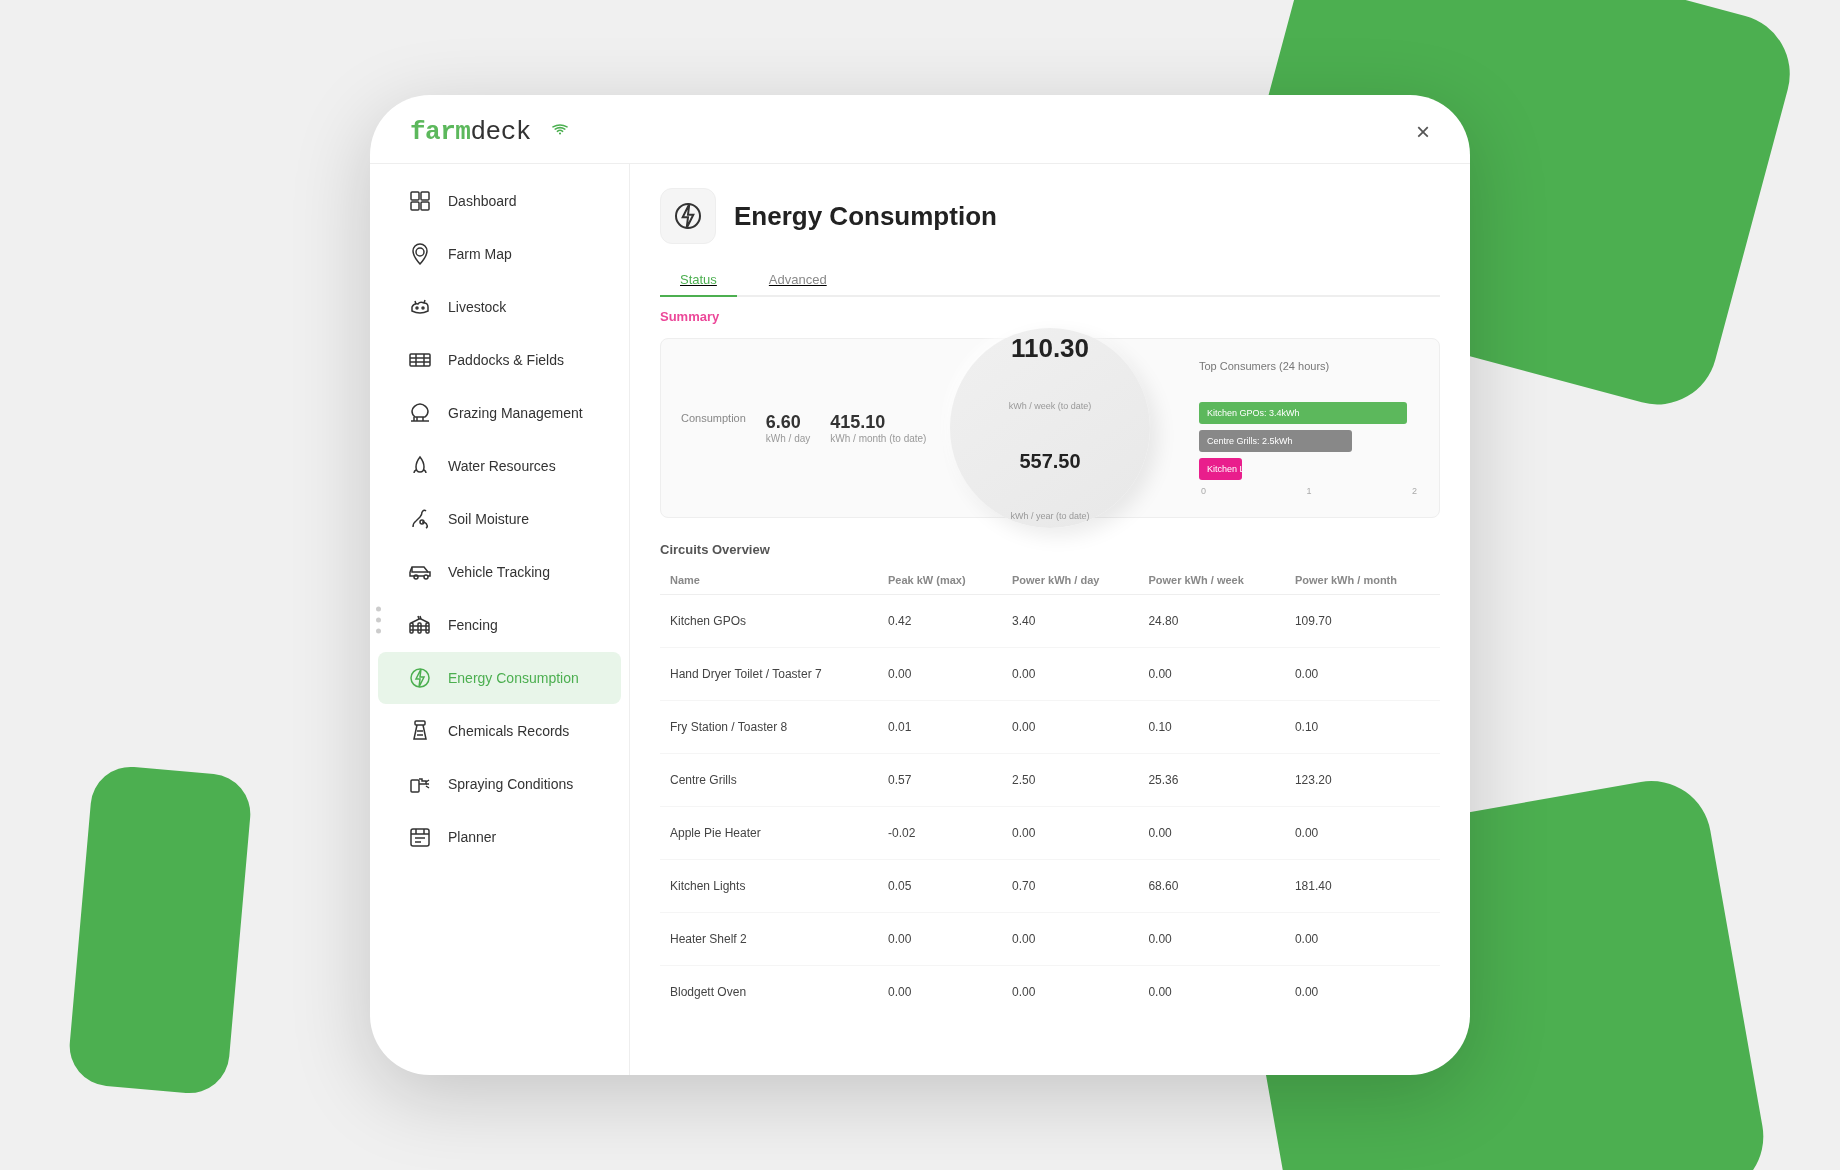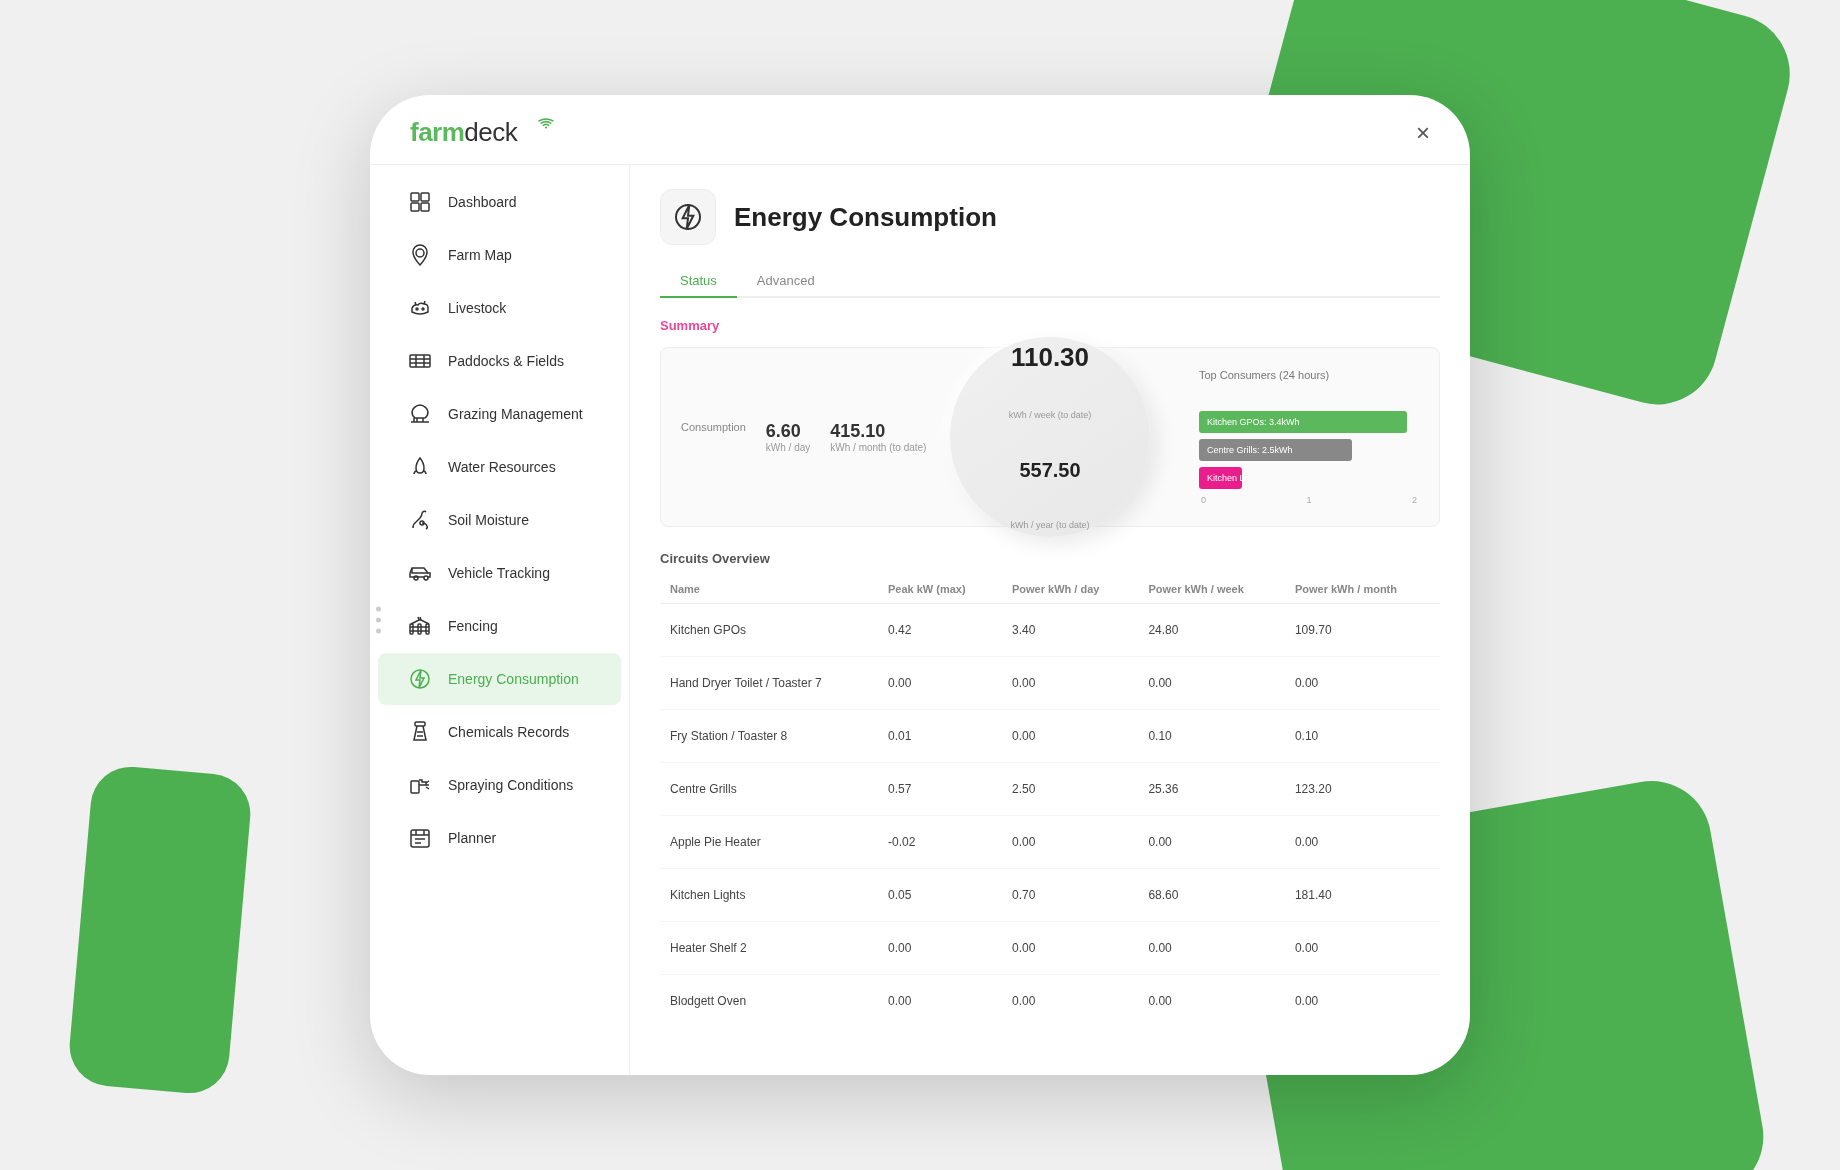--- a/index.html
+++ b/index.html
@@ -68,22 +68,23 @@
     .tablet-header {
       display: flex;
       align-items: center;
       justify-content: space-between;
       padding: 22px 40px 16px 40px;
       border-bottom: 1px solid #eee;
       flex-shrink: 0;
     }
     .logo {
       display: flex;
-      align-items: flex-start;
+      align-items: flex-end;
       gap: 18px;
+      font-family: Liberation Mono, monospace;
     }
     .logo-text {
       font-size: 26px;
       font-weight: 300;
       color: #333;
       letter-spacing: -0.5px;
     }
     .logo-text span {
       color: #5cb85c;
       font-weight: 700;
@@ -209,23 +210,24 @@
     }
     .page-title {
       font-size: 26px;
       font-weight: 600;
       color: #222;
     }
 
     
     .tabs {
       display: flex;
-      gap: 0;
+      gap: 12px;
       border-bottom: 2px solid #eee;
-      margin-bottom: 20px;
+      margin-bottom: 12px;
+      text-decoration: underline;
     }
     .tab {
       padding: 8px 20px;
       font-size: 13px;
       cursor: pointer;
       color: #888;
       border-bottom: 2px solid transparent;
       margin-bottom: -2px;
     }
     .tab.active {

